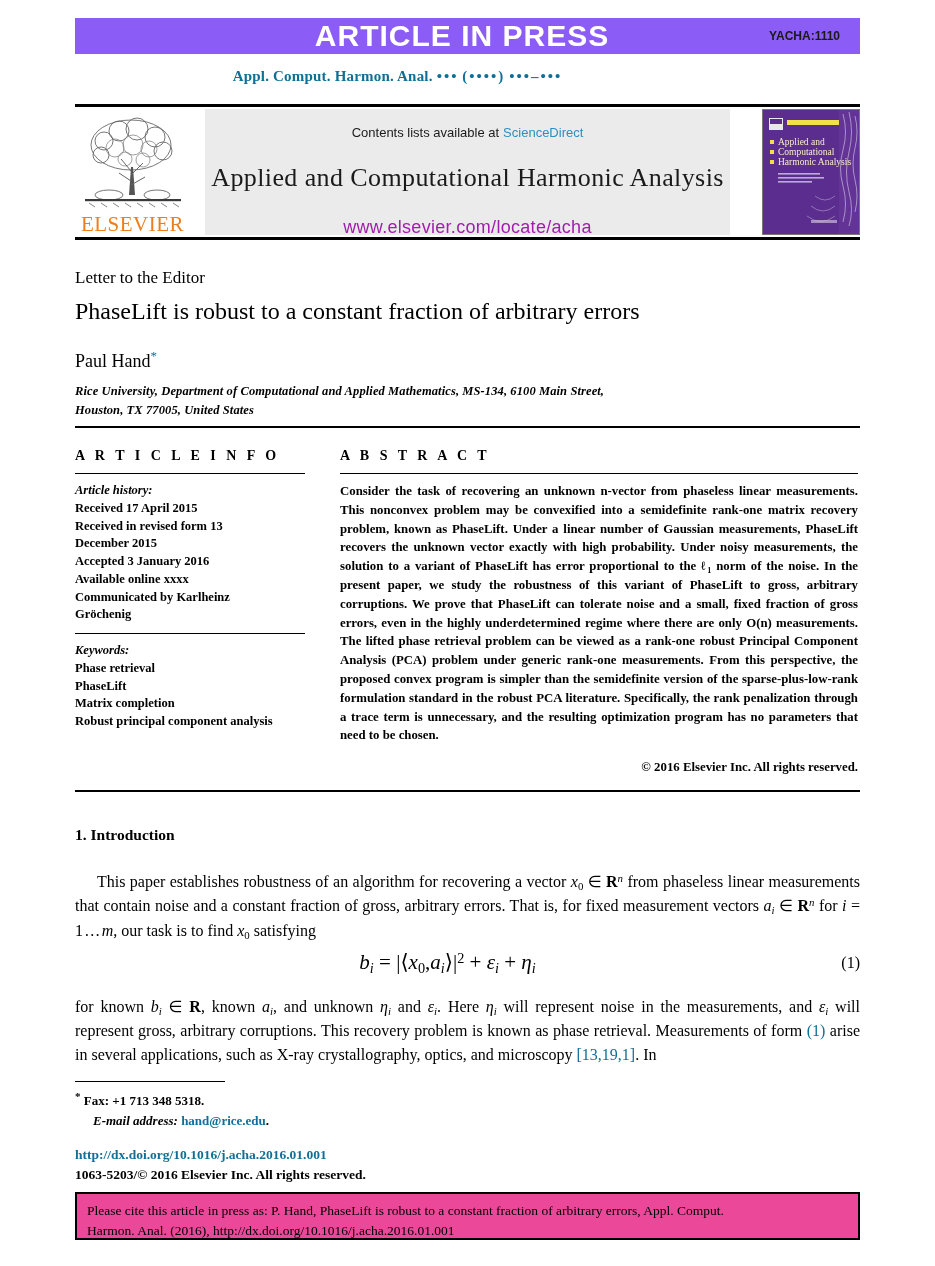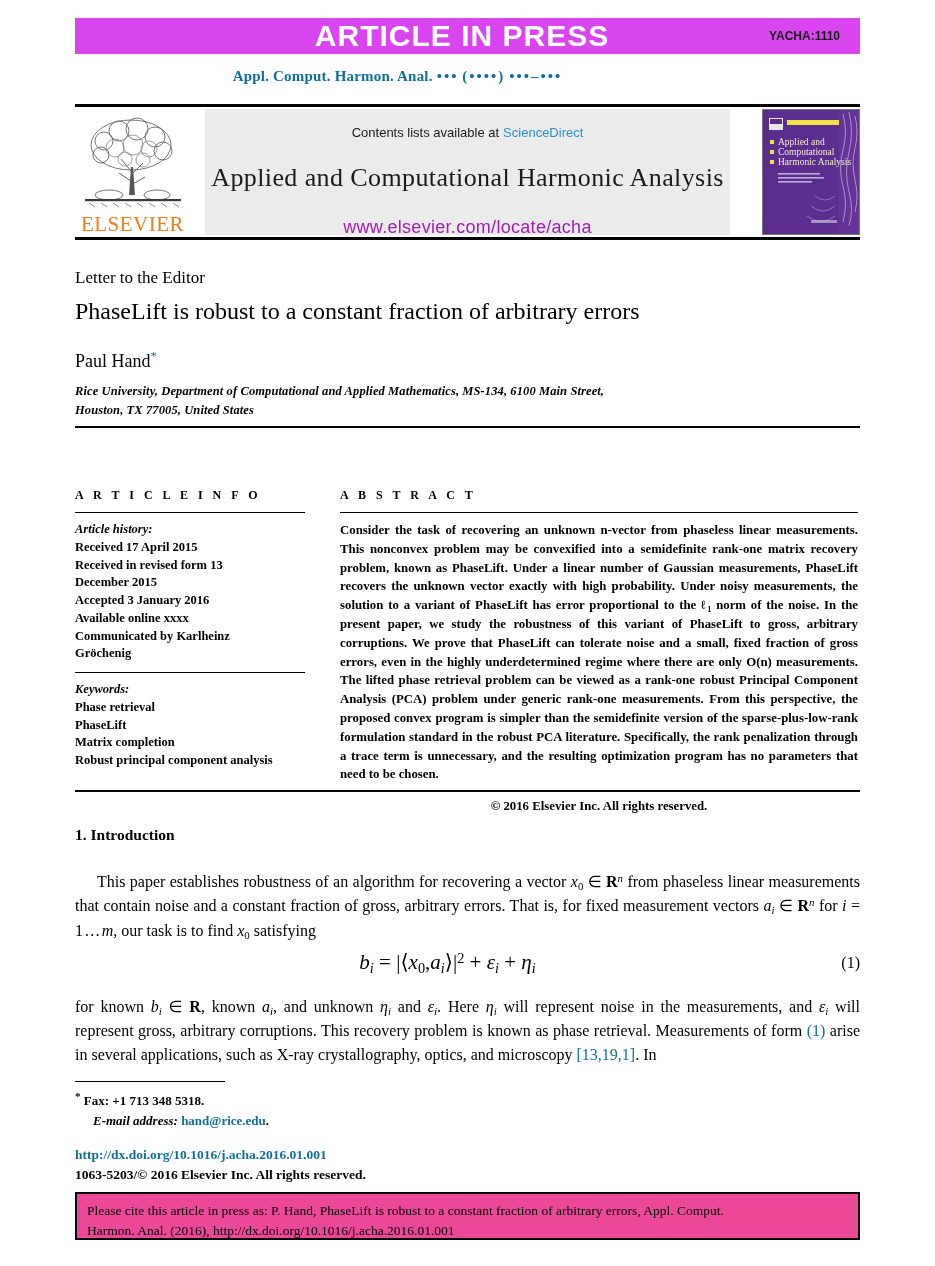--- a/index.html
+++ b/index.html
@@ -16,21 +16,21 @@
     overflow: hidden;
   }
 
   
   .press-banner {
     position: absolute;
     left: 75px;
     top: 18px;
     width: 785px;
     height: 36px;
-    background: #d946ef;
+    background: #8b5cf6;
     display: flex;
     align-items: center;
   }
   .press-banner-title {
     flex: 1;
     text-align: center;
     color: #ffffff;
     font-family: "Liberation Sans", sans-serif;
     font-weight: bold;
     font-size: 30px;
@@ -209,23 +209,22 @@
   }
   .col-abs {
     position: absolute;
     left: 340px;
     top: 448px;
     width: 518px;
   }
   .sec-head {
     font-family: "Liberation Serif", serif;
     font-weight: bold;
-    font-size: 12px;
+    font-size: 14px;
     letter-spacing: 3.5px;
-    margin-top: 40px;
   }
   .thin-rule {
     height: 1px;
     background: #000;
     margin-top: 9px;
     margin-bottom: 8px;
   }
   .info-block {
     font-family: "Liberation Serif", serif;
     font-weight: bold;
@@ -240,21 +239,21 @@
     font-weight: bold;
     font-size: 12.8px;
     line-height: 1.47;
     text-align: justify;
     text-justify: inter-word;
   }
   .abs-copy {
     font-family: "Liberation Serif", serif;
     font-weight: bold;
     font-size: 12.8px;
-    text-align: center;
+    text-align: right;
     margin-top: 15px;
   }
   .rule-thick2 {
     position: absolute;
     left: 75px;
     top: 790px;
     width: 785px;
     height: 2px;
     background: #000;
   }

